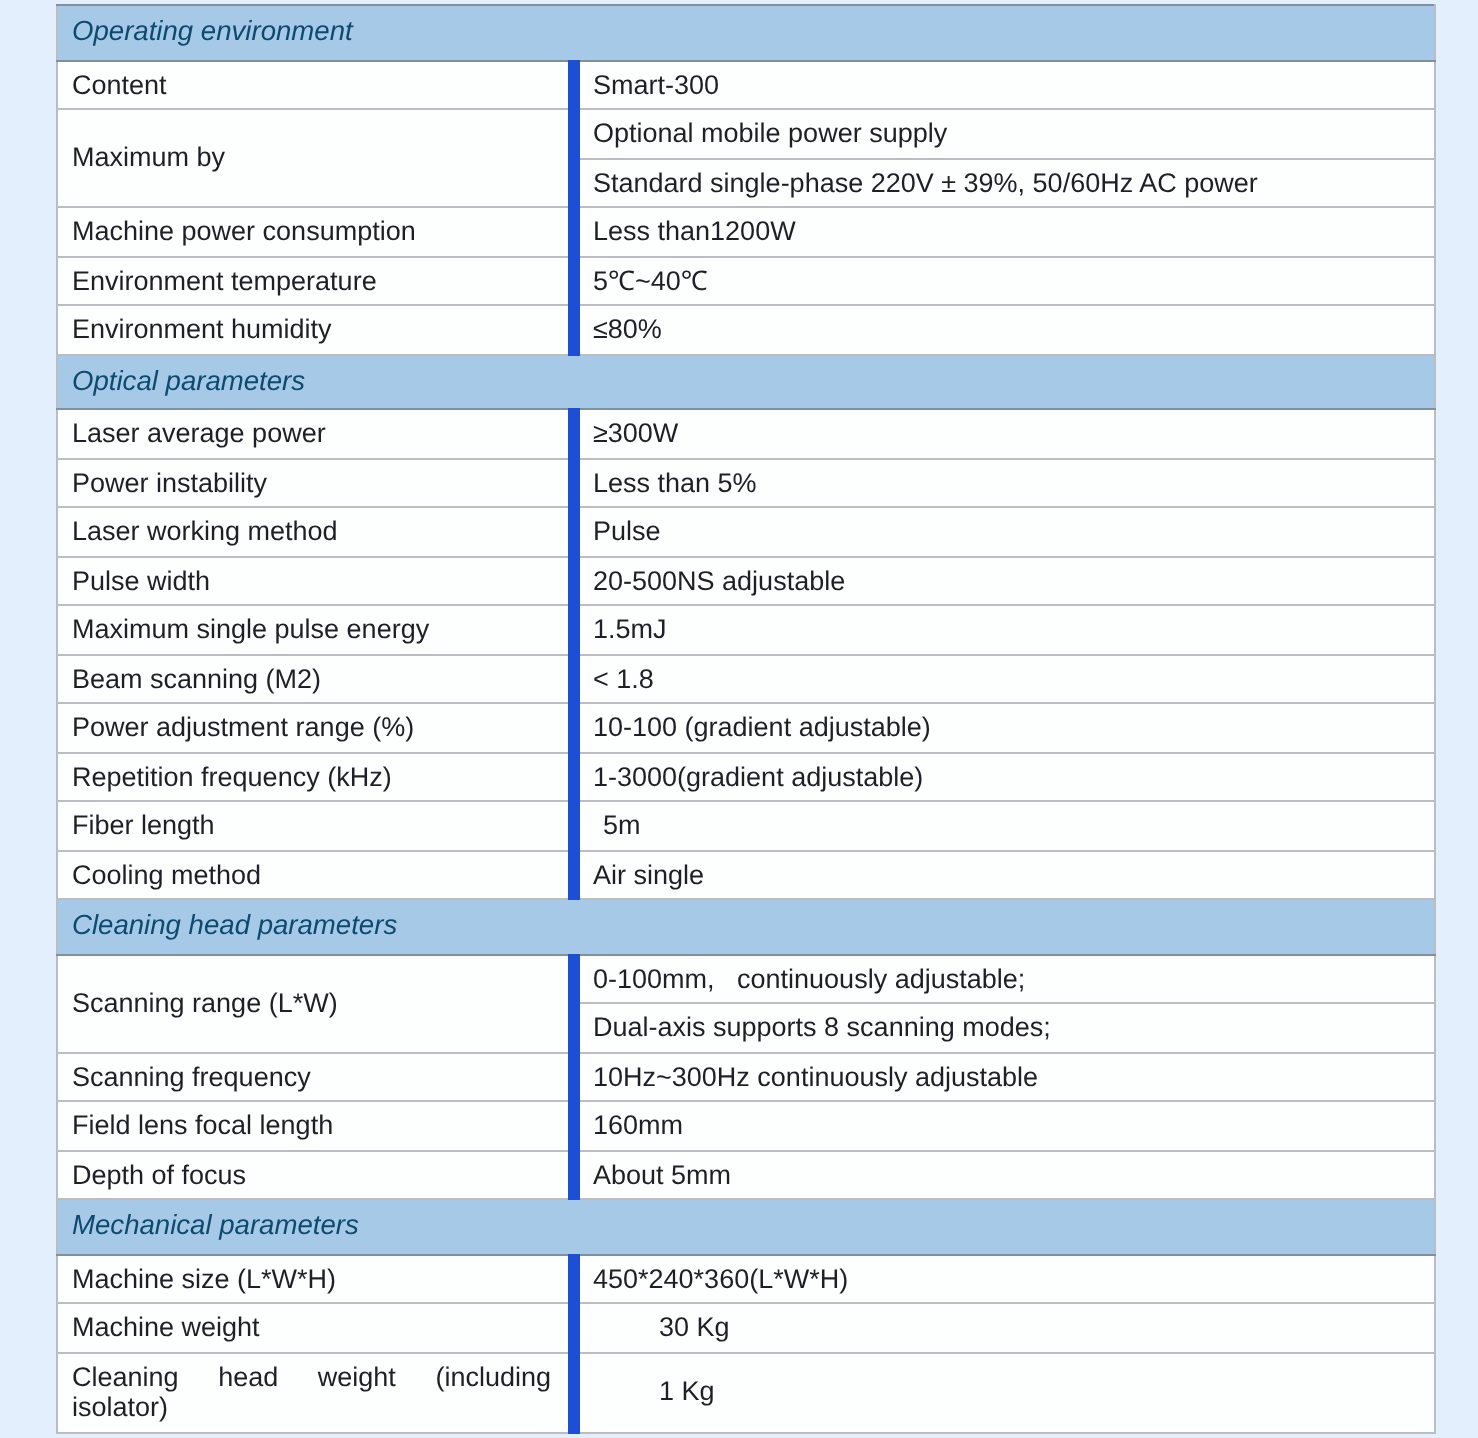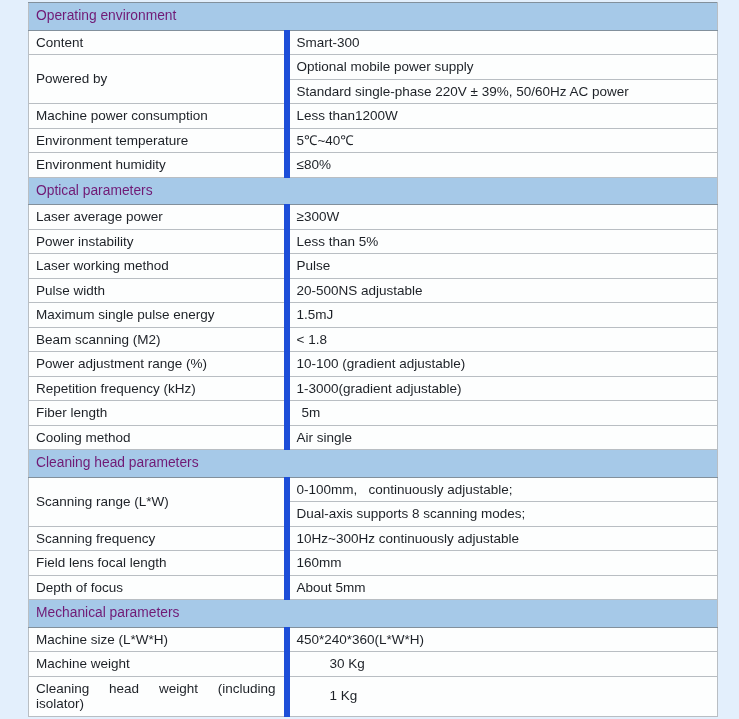--- a/index.html
+++ b/index.html
@@ -19,21 +19,21 @@
   td{
     border:1px solid #b9bec3;
     padding:4px 8px 4px 7px;
     line-height:15.5px;vertical-align:middle;overflow:hidden;
   }
   td.lab{border-right:6px solid #1d4ed8}
   tr.sec td{
     background:#a6c9e8;
     border-top:1px solid #82909c;border-bottom:1px solid #82909c;
     padding:5px 8px 6px 7px;
-    color:#701a75;font-size:13.8px;
+    color:#0c4a6e;font-size:13.8px;font-style:italic;
   }
   td.val{white-space:pre-wrap}
   .ind-sm{padding-left:12px}
   .ind-md{padding-left:40px}
   .ind-lg{padding-left:40px}
   .justify{text-align:justify}
 </style>
 </head>
 <body>
 
@@ -46,21 +46,21 @@
     <tbody>
 
       <tr class="sec">
         <td colspan="2">Operating environment</td>
       </tr>
       <tr>
         <td class="lab">Content</td>
         <td class="val">Smart-300</td>
       </tr>
       <tr>
-        <td class="lab" rowspan="2">Powered by</td>
+        <td class="lab" rowspan="2">Maximum by</td>
         <td class="val">Optional mobile power supply</td>
       </tr>
       <tr>
         <td class="val">Standard single-phase 220V ± 39%, 50/60Hz AC power</td>
       </tr>
       <tr>
         <td class="lab">Machine power consumption</td>
         <td class="val">Less than1200W</td>
       </tr>
       <tr>

